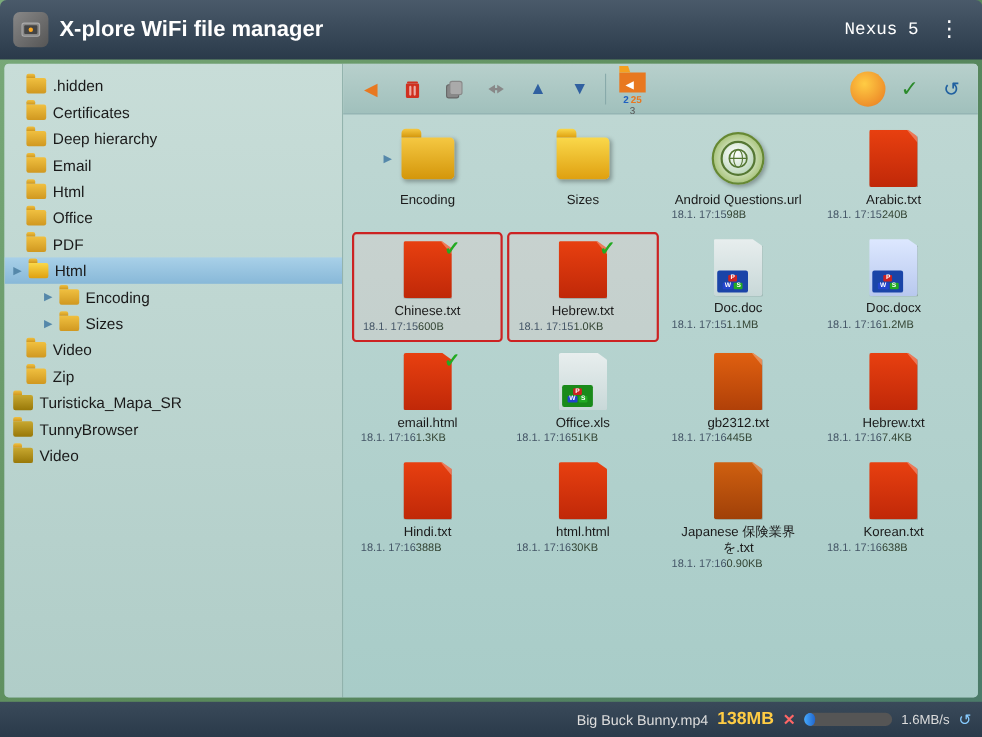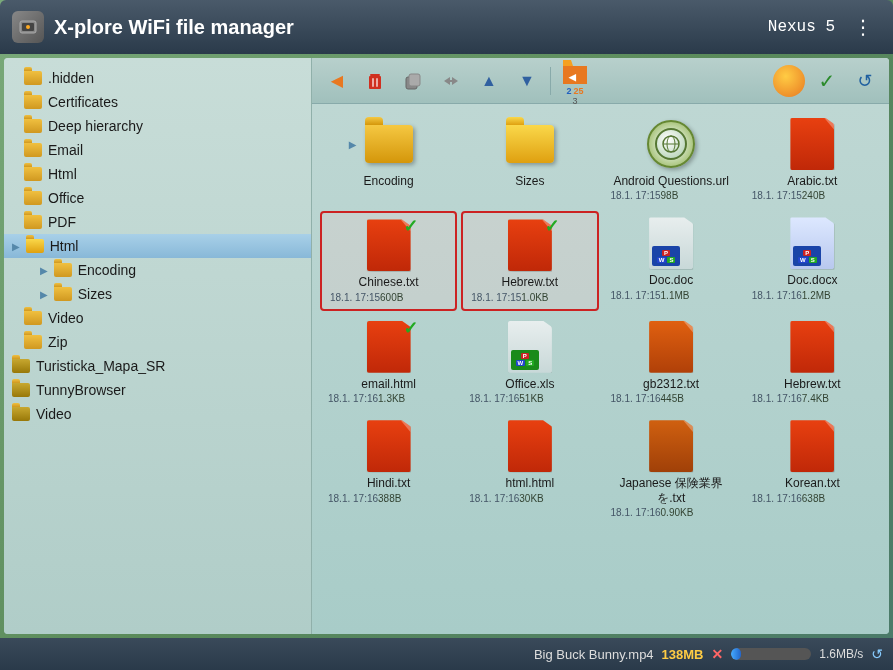--- a/index.html
+++ b/index.html
@@ -441,21 +441,21 @@
       justify-content: flex-end;
       padding: 0 10px;
       gap: 8px;
     }
     .status-file {
       color: #dddddd;
       font-size: 13px;
     }
     .status-size {
       color: #ffcc44;
-      font-size: 13px;
+      font-size: 16px;
       font-weight: bold;
     }
     .status-x {
       color: #ff6666;
       font-size: 14px;
       cursor: pointer;
       font-weight: bold;
     }
     .progress-bar-wrap {
       width: 80px;

